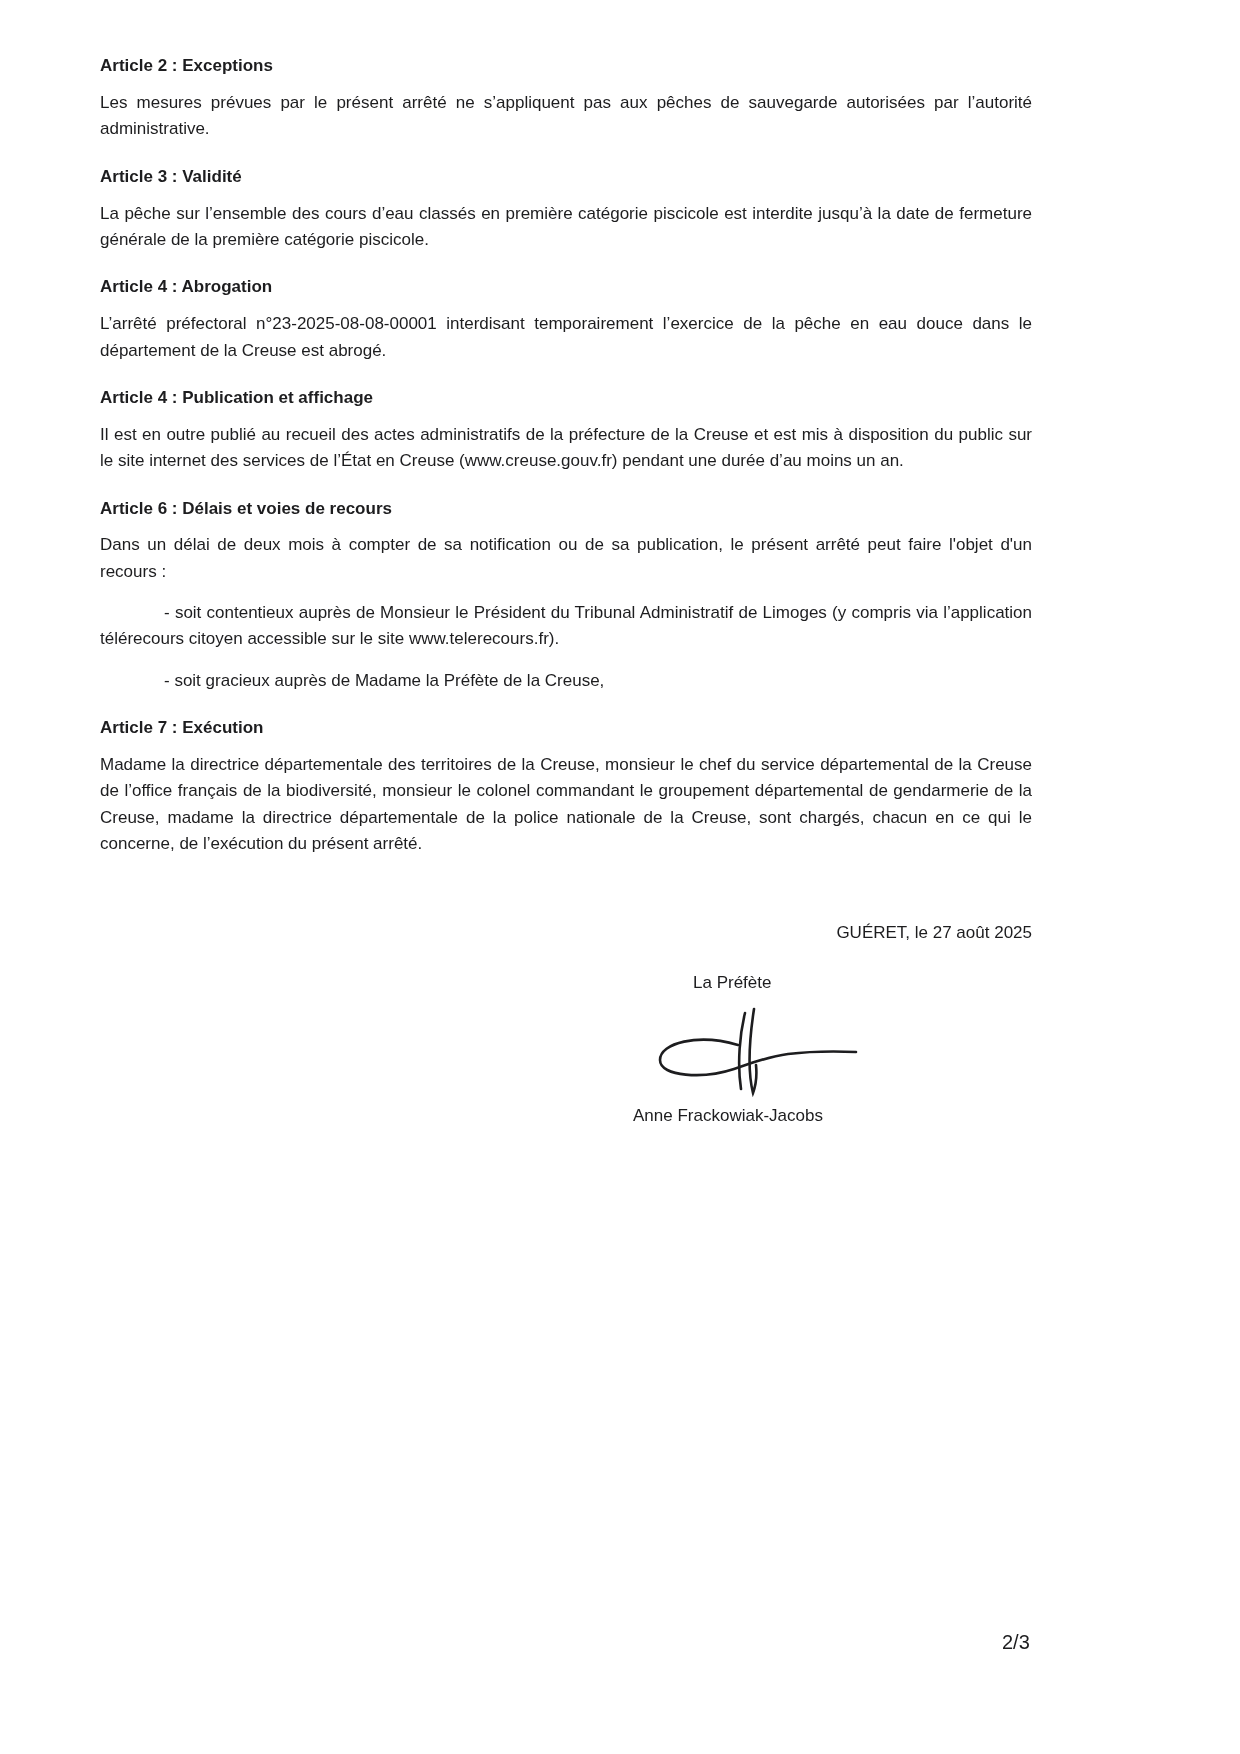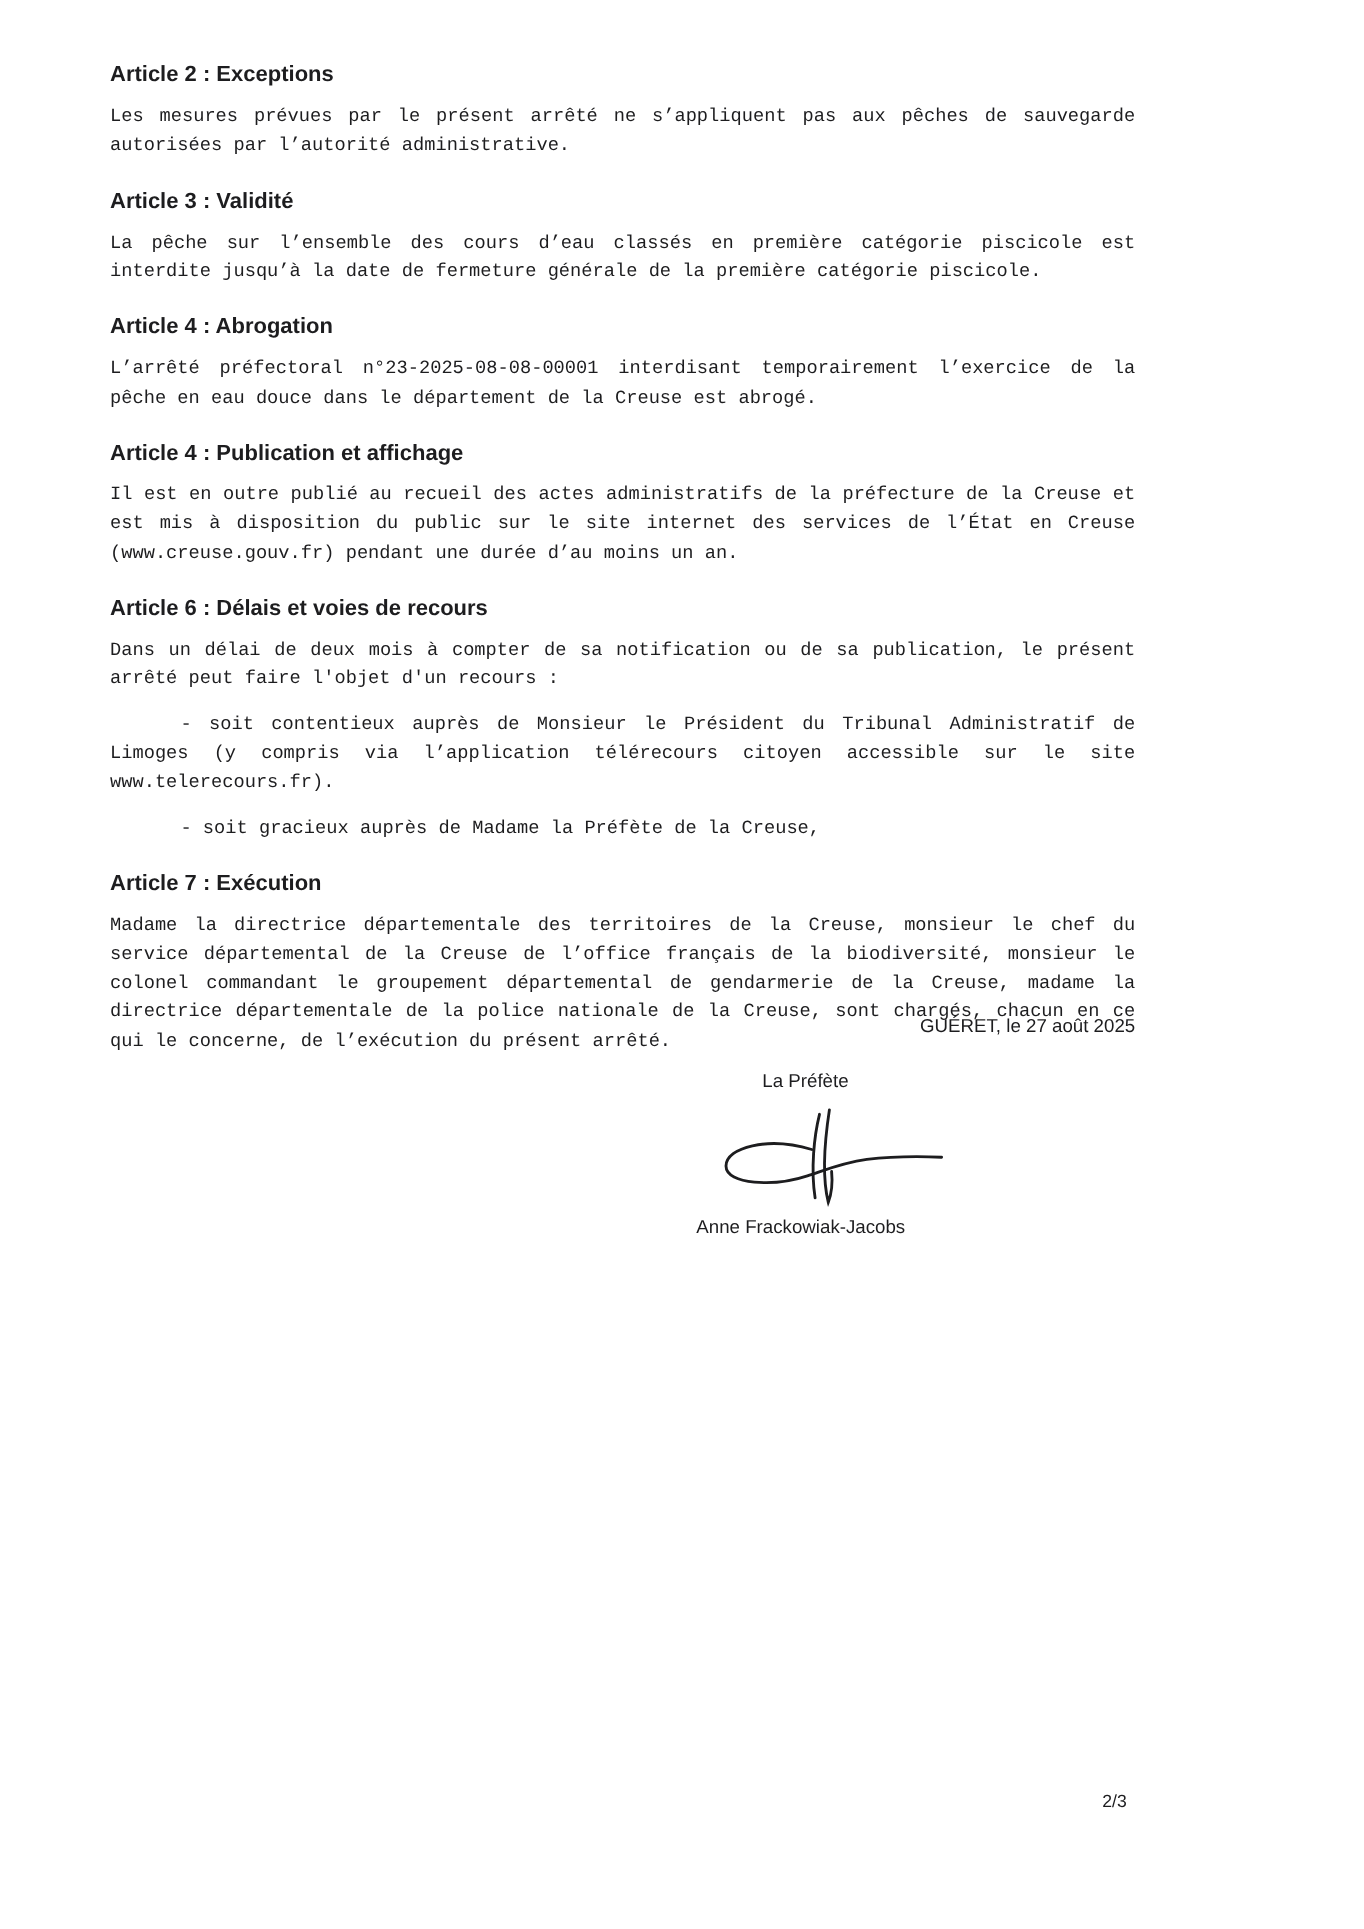--- a/index.html
+++ b/index.html
@@ -18,32 +18,31 @@
     line-height: 1.55;
     overflow: hidden;
   }
   .content {
     position: absolute;
     top: 55px;
     left: 100px;
     width: 932px;
   }
   .content h2 {
-    font-size: 20px;
+    font-size: 17px;
     font-weight: 700;
     margin: 23px 0 11px 0;
     line-height: 1.35;
   }
   .content section:first-child h2 {
     margin-top: 0;
   }
   .content p {
     margin: 12px 0 15px 0;
     text-align: justify;
-    font-family: Liberation Mono, monospace;
   }
   .content p.indented {
     text-indent: 64px;
     margin-top: 6px;
   }
   .sig-block {
     position: absolute;
     top: 920px;
     left: 100px;
     width: 932px;
@@ -63,21 +62,21 @@
     height: 96px;
   }
   .sig-name {
     margin-left: 533px;
     margin-top: 2px;
   }
   .page-number {
     position: absolute;
     left: 1002px;
     top: 1627px;
-    font-size: 16px;
+    font-size: 20px;
   }
 </style>
 </head>
 <body>
 
 <div class="page">
 
   <main class="content">
 
     <section>

